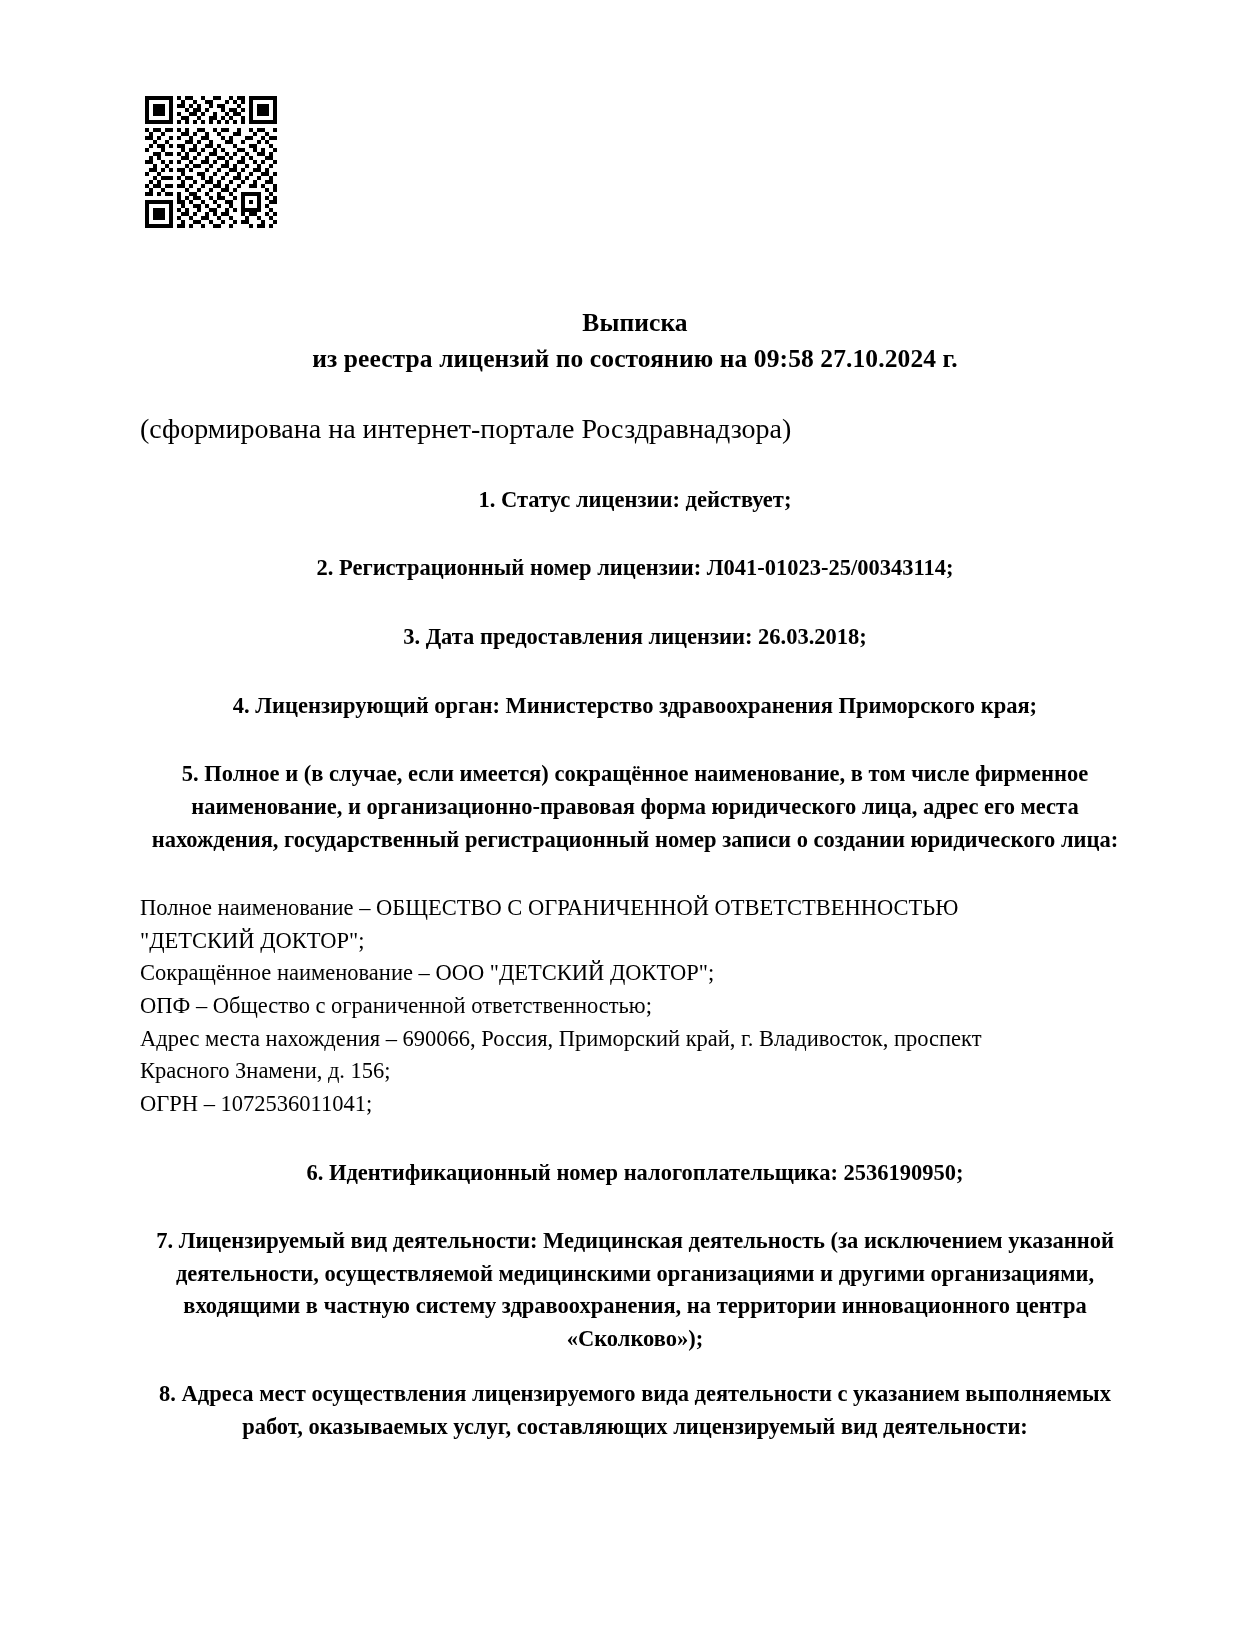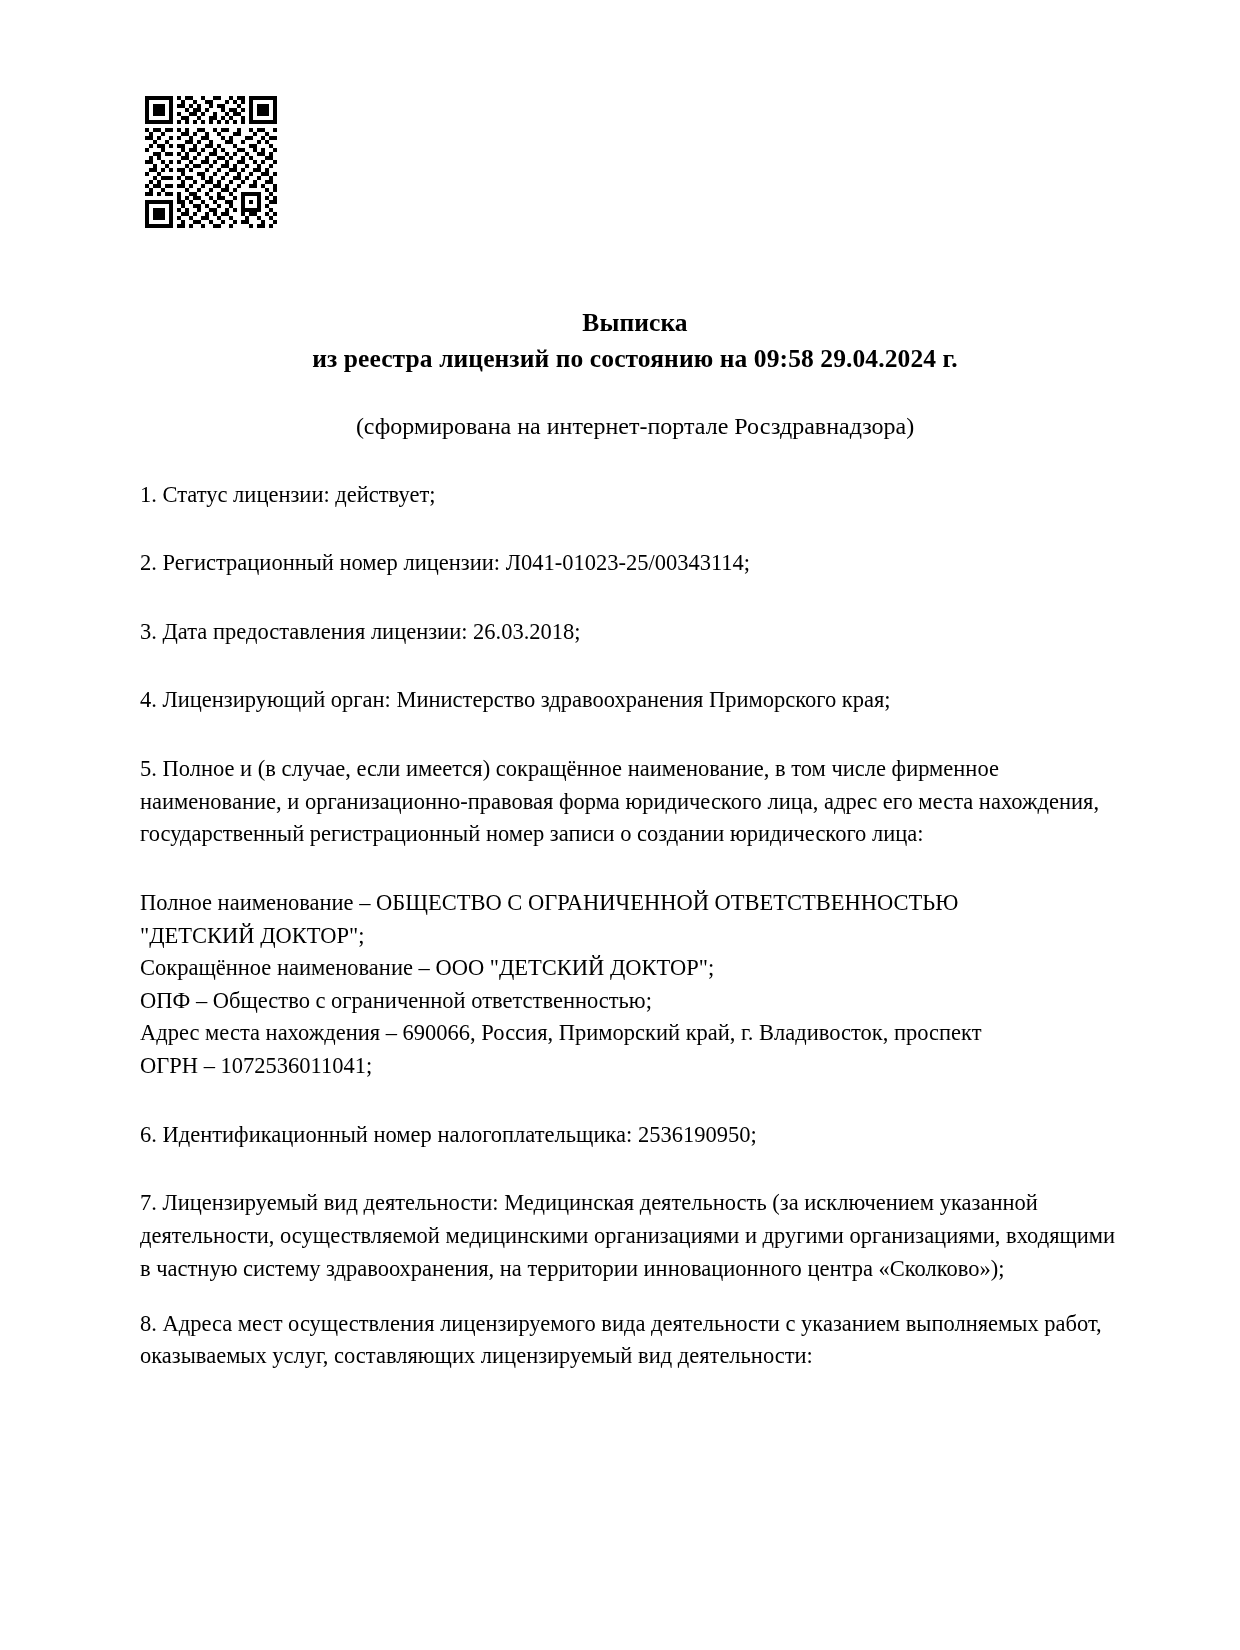--- a/index.html
+++ b/index.html
@@ -45,30 +45,31 @@
     font-weight: bold;
     font-size: 25.5px;
     line-height: 1.42;
     letter-spacing: 0.1px;
   }
   .title-line1 { display: block; }
   .title-line2 { display: block; }
 
   .subtitle {
     margin-top: 34px;
-    text-align: center;
-    font-size: 24px;
+    text-align: left;
+    font-size: 28px;
     line-height: 1.3;
   }
 
   .para {
     font-size: 22.5px;
     line-height: 1.45;
     margin-top: 36px;
-    text-align: left;
+    text-align: center;
+    font-weight: bold;
   }
 
   .block-lines {
     font-size: 22.5px;
     line-height: 1.45;
     margin-top: 36px;
   }
   .block-lines .ln { display: block; }
 
   .para-8 { margin-top: 22px; }
@@ -421,41 +422,42 @@
         <rect x="28" y="32" width="2" height="1"></rect>
           <rect x="31" y="32" width="1" height="1"></rect>
       </g>
     </svg>
   </div>
 
   <div class="doc">
 
     <div class="title-block">
       <span class="title-line1">Выписка</span>
-      <span class="title-line2">из реестра лицензий по состоянию на 09:58 29.04.2024 г.</span>
+      <span class="title-line2">из реестра лицензий по состоянию на 09:58 27.10.2024 г.</span>
     </div>
 
     <div class="subtitle">(сформирована на интернет-портале Росздравнадзора)</div>
 
     <p class="para">1. Статус лицензии: действует;</p>
 
     <p class="para">2. Регистрационный номер лицензии: Л041-01023-25/00343114;</p>
 
     <p class="para">3. Дата предоставления лицензии: 26.03.2018;</p>
 
     <p class="para">4. Лицензирующий орган: Министерство здравоохранения Приморского края;</p>
 
     <p class="para">5. Полное и (в случае, если имеется) сокращённое наименование, в том числе фирменное наименование, и организационно-правовая форма юридического лица, адрес его места нахождения, государственный регистрационный номер записи о создании юридического лица:</p>
 
     <div class="block-lines">
       <span class="ln">Полное наименование – ОБЩЕСТВО С ОГРАНИЧЕННОЙ ОТВЕТСТВЕННОСТЬЮ</span>
       <span class="ln">"ДЕТСКИЙ ДОКТОР";</span>
       <span class="ln">Сокращённое наименование – ООО "ДЕТСКИЙ ДОКТОР";</span>
       <span class="ln">ОПФ – Общество с ограниченной ответственностью;</span>
       <span class="ln">Адрес места нахождения – 690066, Россия, Приморский край, г. Владивосток, проспект</span>
+      <span class="ln">Красного Знамени, д. 156;</span>
       <span class="ln">ОГРН – 1072536011041;</span>
     </div>
 
     <p class="para">6. Идентификационный номер налогоплательщика: 2536190950;</p>
 
     <p class="para">7. Лицензируемый вид деятельности: Медицинская деятельность (за исключением указанной деятельности, осуществляемой медицинскими организациями и другими организациями, входящими в частную систему здравоохранения, на территории инновационного центра «Сколково»);</p>
 
     <p class="para para-8">8. Адреса мест осуществления лицензируемого вида деятельности с указанием выполняемых работ, оказываемых услуг, составляющих лицензируемый вид деятельности:</p>
 
   </div>

